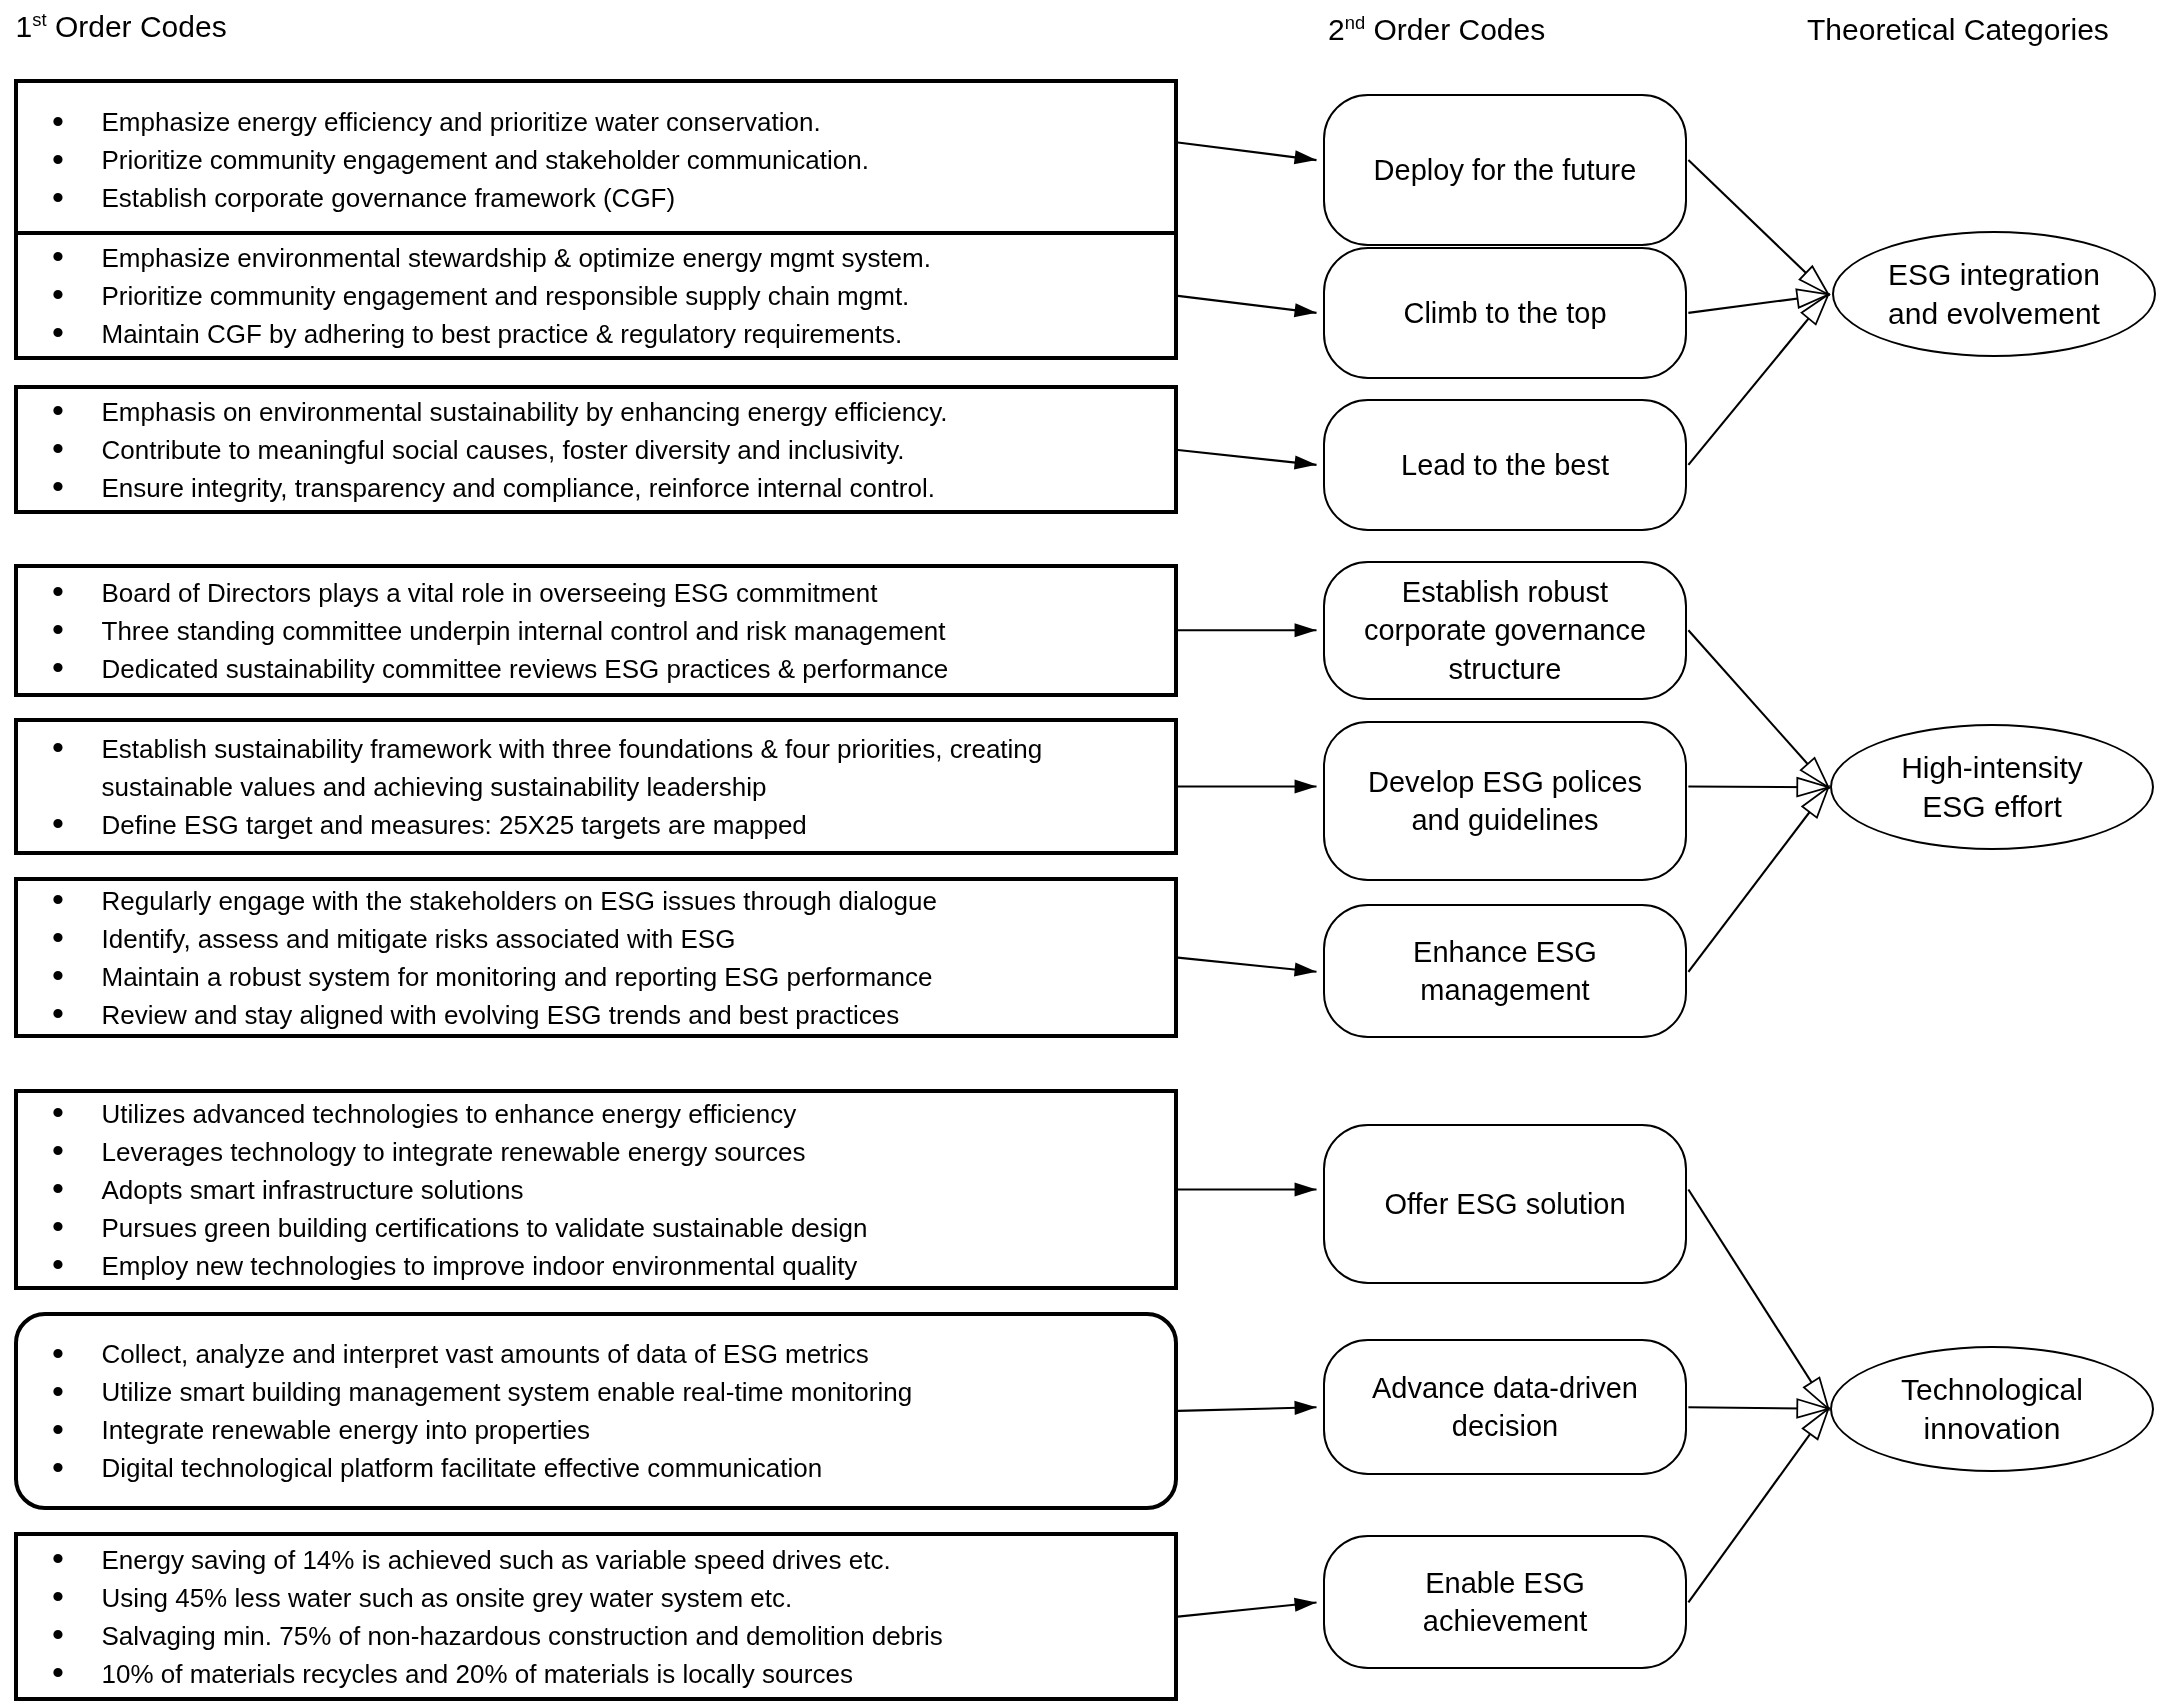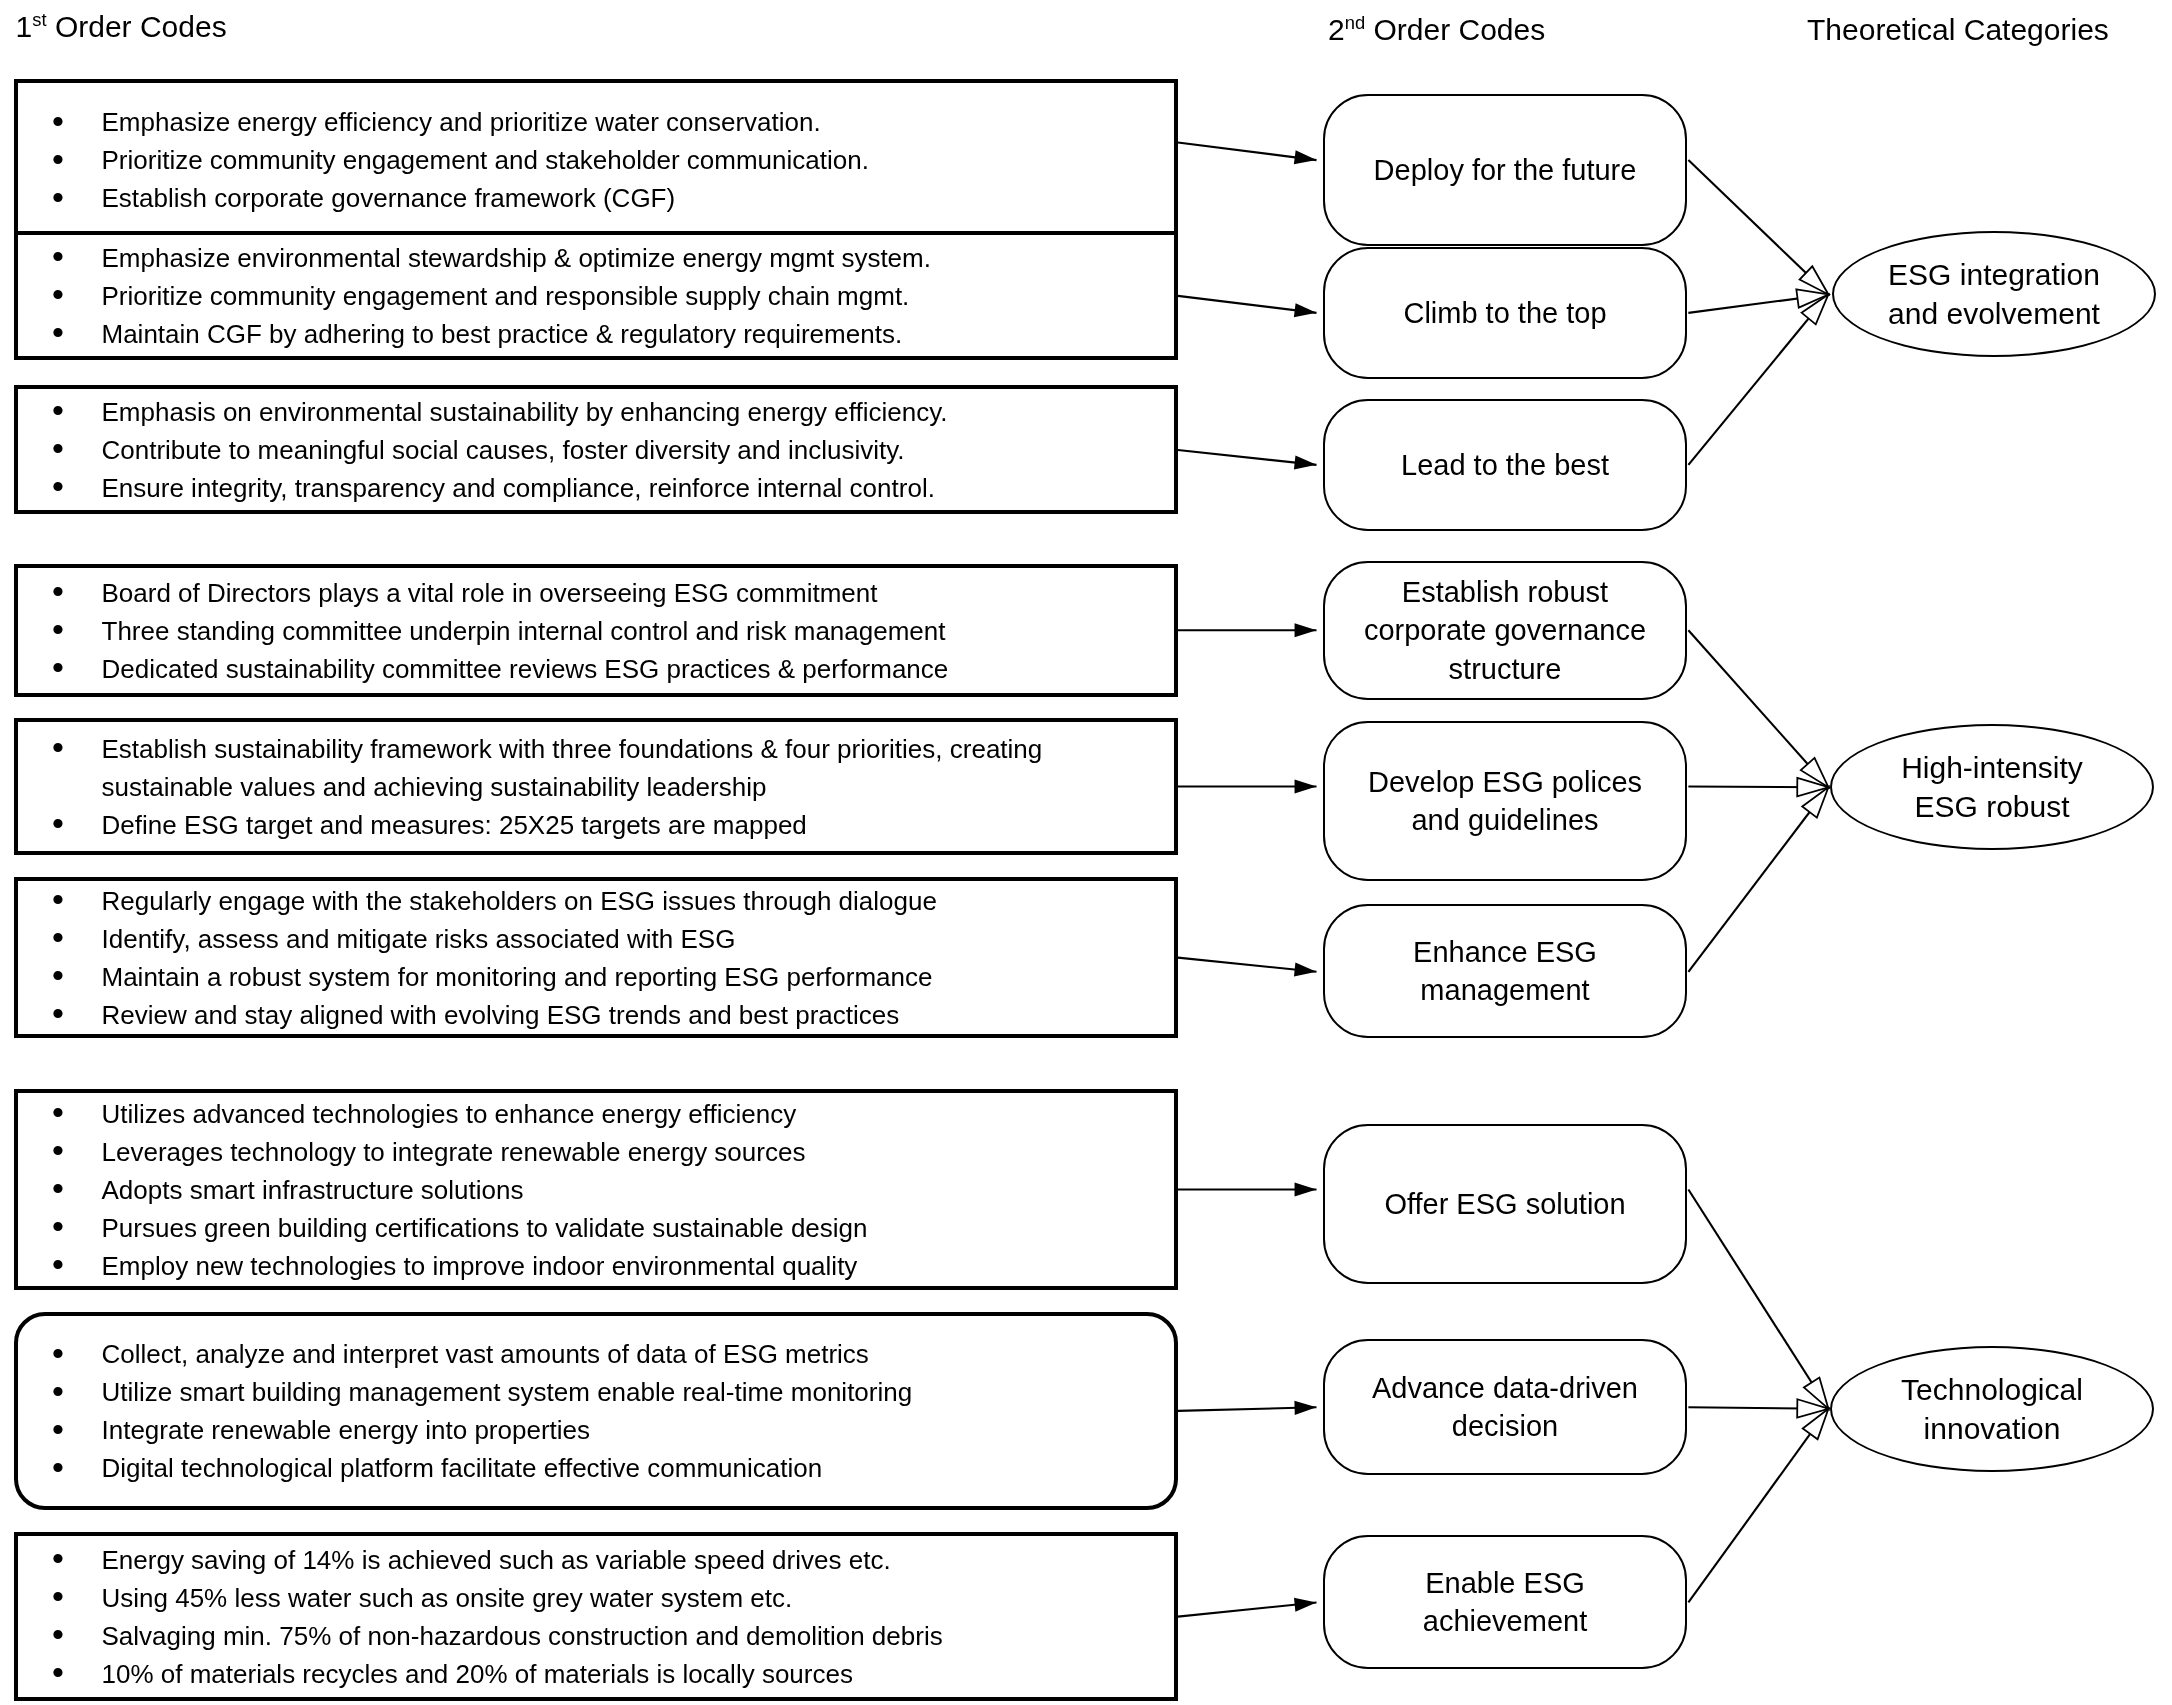--- a/index.html
+++ b/index.html
@@ -179,21 +179,21 @@
     <span>Enable ESG
 achievement</span>
   </div>
 
   <div class="cat" style="left:1832px;top:231px;">
     <span>ESG integration
 and evolvement</span>
   </div>
   <div class="cat" style="left:1830px;top:724px;">
     <span>High-intensity
-ESG robust</span>
+ESG effort</span>
   </div>
   <div class="cat" style="left:1830px;top:1346px;">
     <span>Technological
 innovation</span>
   </div>
 
 </div>
 
 
 </body></html>

